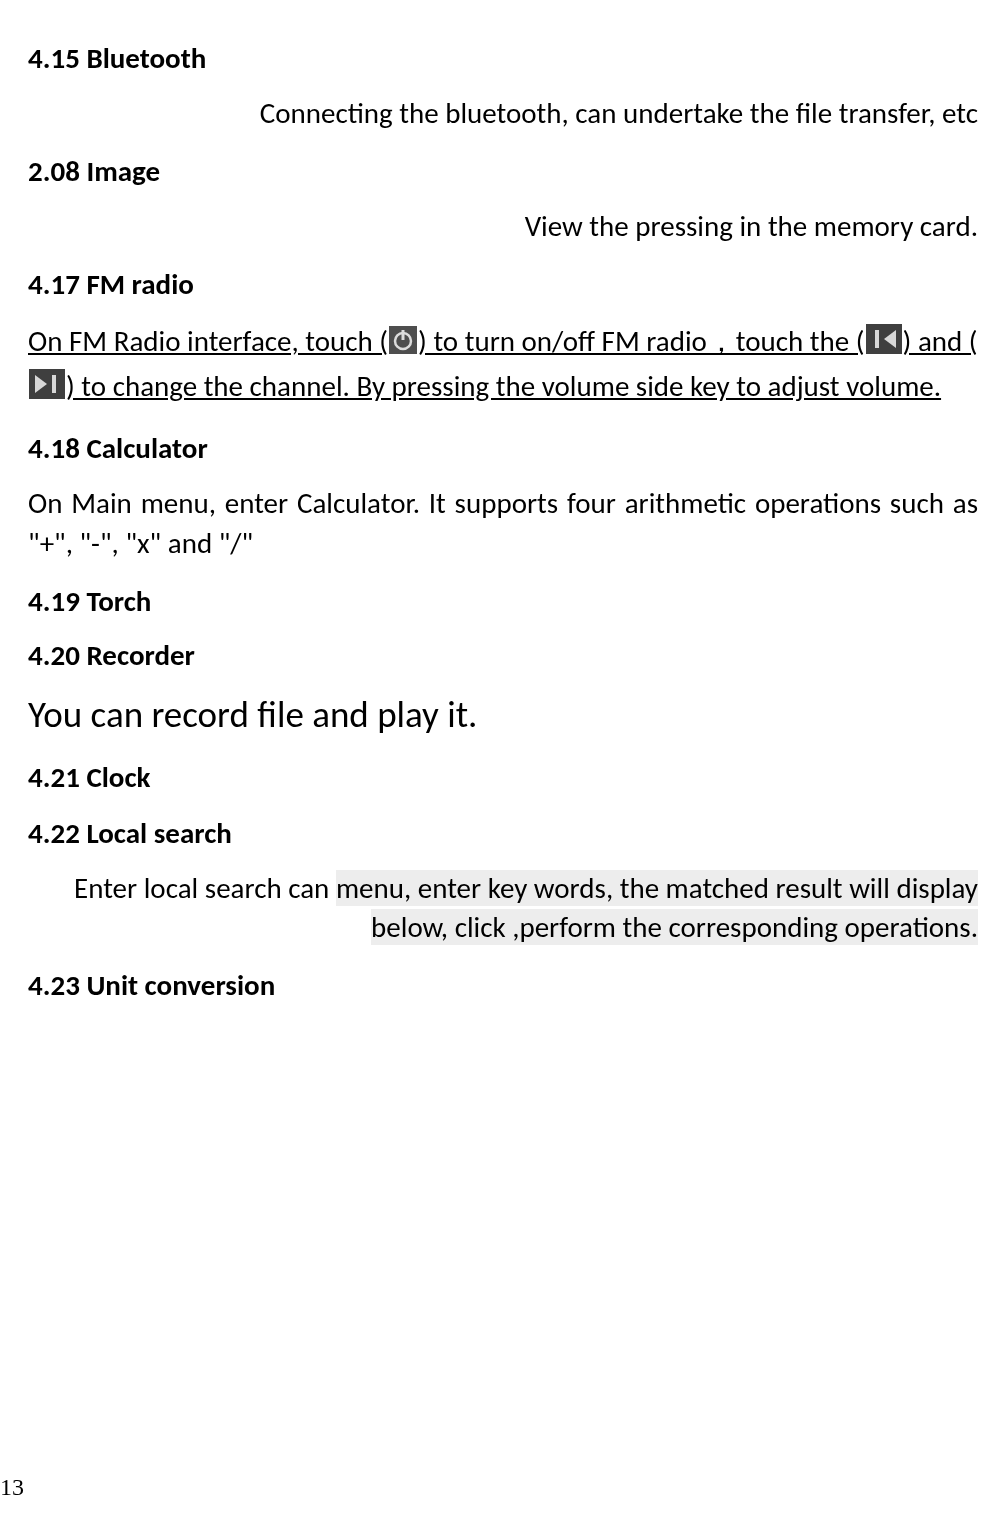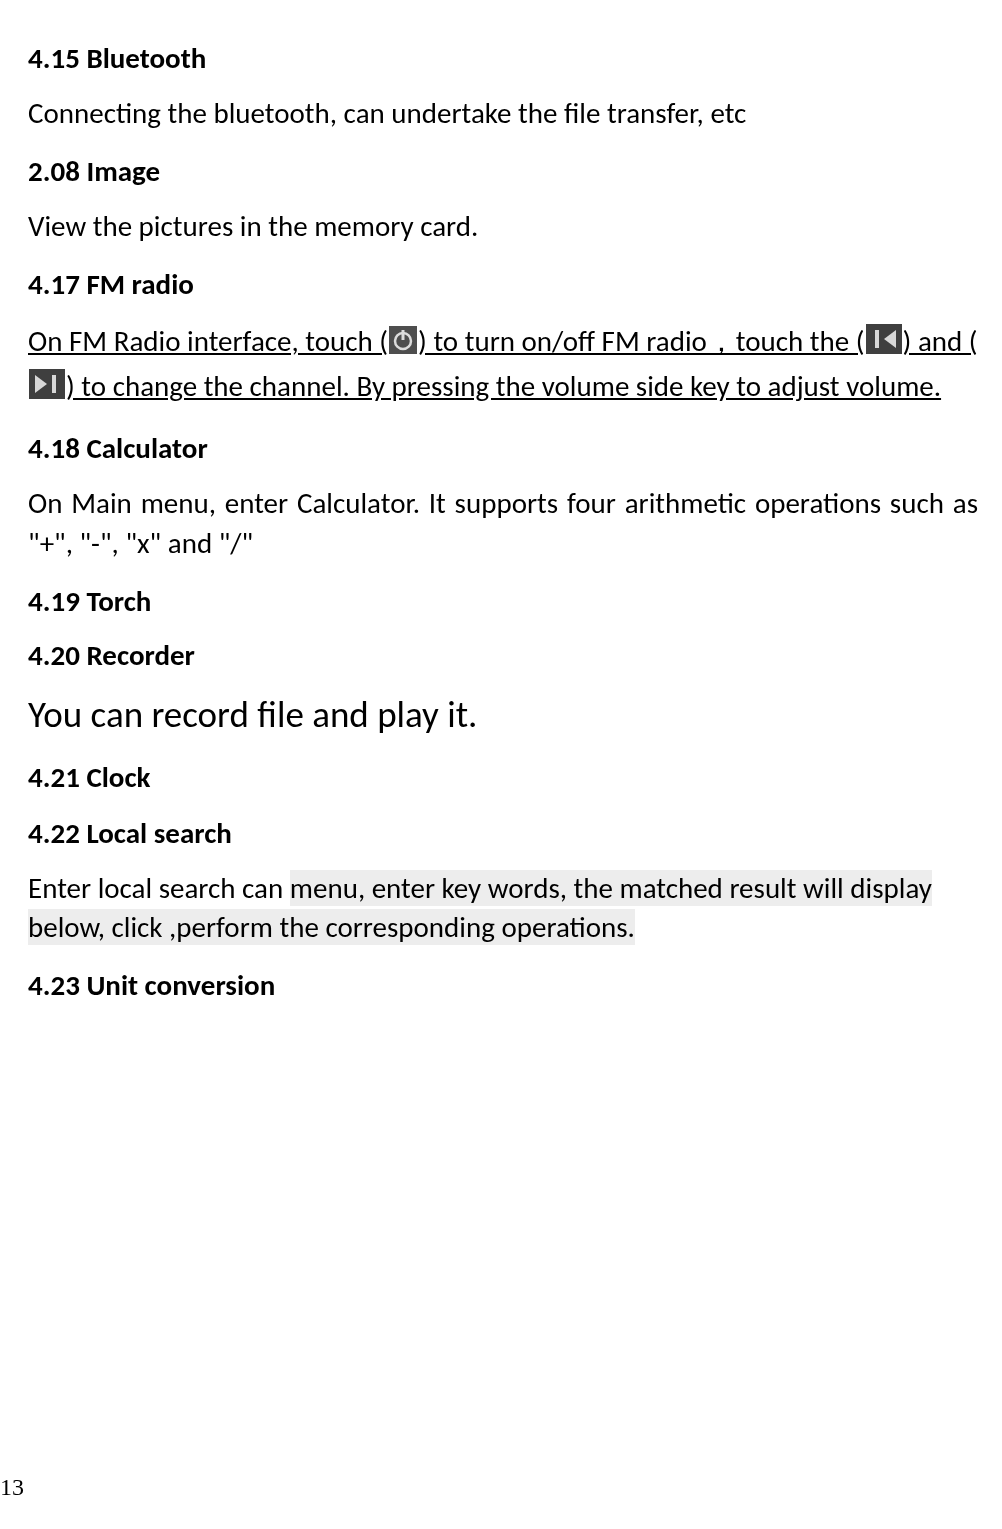--- a/index.html
+++ b/index.html
@@ -18,20 +18,21 @@
   }
   .heading {
     font-weight: bold;
     font-size: 29px;
     margin: 20px 0 18px 0;
   }
   .body-text {
     font-size: 29px;
     line-height: 1.35;
     margin: 14px 0 20px 0;
+    text-align: right;
   }
   .tight-body {
     font-size: 37px;
     line-height: 1.3;
     margin: 2px 0 18px 0;
   }
   .justify {
     text-align: justify;
   }
   .fm-line {
@@ -61,21 +62,21 @@
 </style>
 </head>
 <body>
 
 <div class="page">
 
   <div class="heading">4.15 Bluetooth</div>
   <div class="body-text">Connecting the bluetooth, can undertake the file transfer, etc</div>
 
   <div class="heading">2.08 Image</div>
-  <div class="body-text">View the pictures in the memory card.</div>
+  <div class="body-text">View the pressing in the memory card.</div>
 
   <div class="heading">4.17 FM radio</div>
   <div class="fm-line">
     <span>On FM Radio interface, touch (</span><span class="inline-icon"><svg width="28" height="28" viewBox="0 0 28 28">
           <rect x="0" y="0" width="28" height="28" fill="#4e4e4e"></rect>
           <circle cx="14" cy="15" r="8" fill="none" stroke="#dcdcdc" stroke-width="2.5"></circle>
           <line x1="14" y1="4" x2="14" y2="14" stroke="#dcdcdc" stroke-width="3"></line>
         </svg></span><span>) to turn on/off FM radio，touch the (</span><span class="inline-icon"><svg width="36" height="30" viewBox="0 0 36 30">
           <rect x="0" y="0" width="36" height="30" fill="#3f3f3f"></rect>
           <polygon points="18,15 30,6 30,24" fill="#d8d8d8"></polygon>

